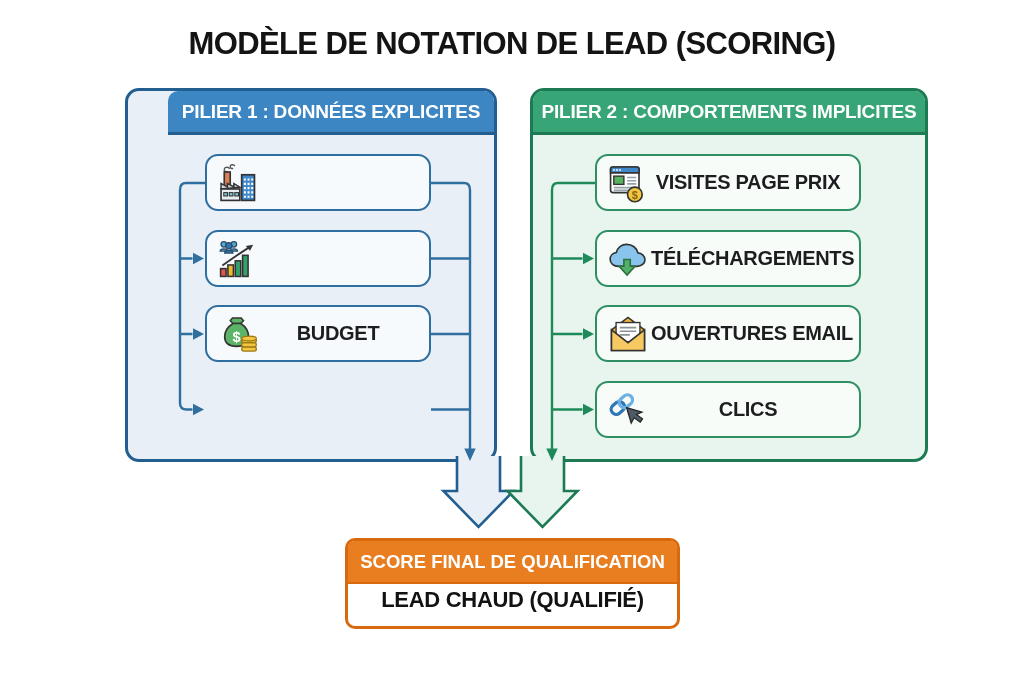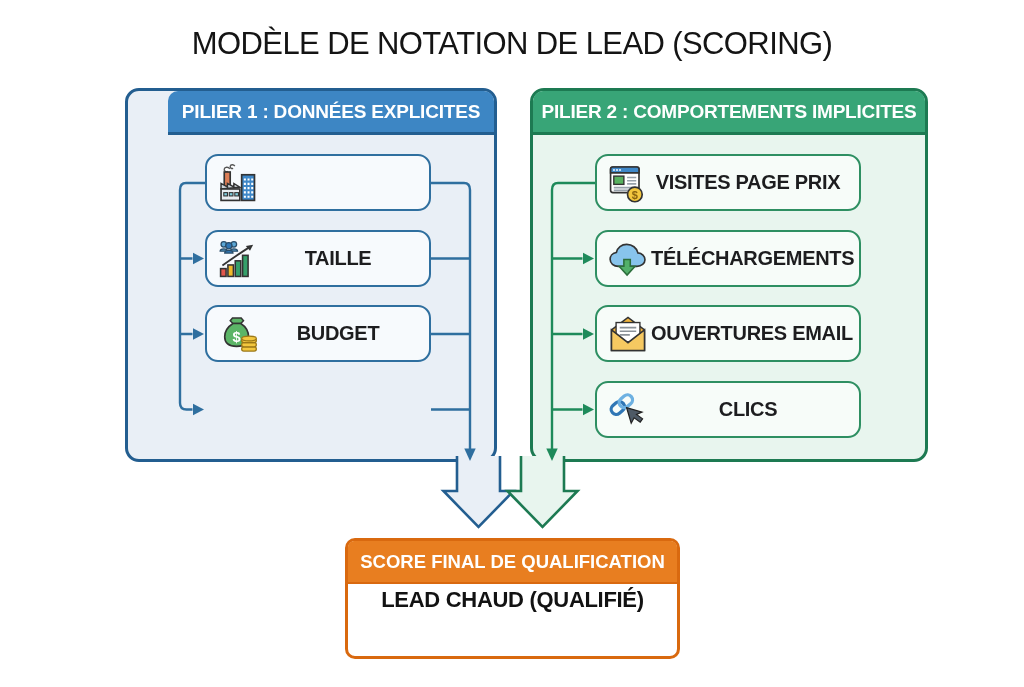--- a/index.html
+++ b/index.html
@@ -4,36 +4,36 @@
 <style>
   :root{
     --p1-header-bg:#3d86c4; --p1-border:#235e90; --p1-panel-bg:#e9eff6; --p1-item-border:#2f6f9f;
     --p2-header-bg:#38a577; --p2-border:#1d7a52; --p2-panel-bg:#e8f5ee; --p2-item-border:#2e8f62;
     --score-header-bg:#e87e20; --score-border:#d9690f;
   }
   html,body{margin:0;padding:0;background:#fff;}
   #canvas{position:relative;width:1024px;height:687px;background:#fff;overflow:hidden;
     font-family:"Liberation Sans", sans-serif;}
   .title{position:absolute;top:26px;left:0;width:100%;text-align:center;
-    font-size:31px;font-weight:400;letter-spacing:-0.6px;color:#141414;}
+    font-size:31px;font-weight:700;letter-spacing:-0.6px;color:#141414;}
   .panel{position:absolute;box-sizing:border-box;border-radius:14px;}
   .panel.p1{left:125px;top:88px;width:372px;height:374px;background:var(--p1-panel-bg);border:3px solid var(--p1-border);}
   .panel.p2{left:530px;top:88px;width:398px;height:374px;background:var(--p2-panel-bg);border:3px solid var(--p2-border);}
   .panel .hdr{height:41px;display:flex;align-items:center;justify-content:center;
     border-radius:10px 10px 0 0;color:#fff;font-size:19px;font-weight:700;letter-spacing:-0.2px;}
   .panel.p1 .hdr{background:var(--p1-header-bg);border-bottom:3px solid var(--p1-border);margin-left:40px;}
   .panel.p2 .hdr{background:var(--p2-header-bg);border-bottom:3px solid var(--p2-border);}
   .item{position:absolute;box-sizing:border-box;height:57px;border-radius:13px;
     display:flex;align-items:center;padding:0 10px 0 8px;}
   .item.c1{left:205px;width:226px;background:#f7fafd;border:2.5px solid var(--p1-item-border);}
   .item.c2{left:595px;width:266px;background:#f7fcf9;border:2.5px solid var(--p2-item-border);}
   .r0{top:154px;} .r1{top:230px;} .r2{top:305px;} .r3{top:381px;}
   .item .ic{width:46px;height:46px;flex:none;display:flex;align-items:center;justify-content:center;}
   .item .lbl{flex:1;text-align:center;font-size:20px;font-weight:600;color:#1d1d1f;letter-spacing:-0.3px;padding-right:4px;white-space:nowrap;}
-  .score{position:absolute;left:345px;top:538px;width:335px;height:121px;box-sizing:border-box;
+  .score{position:absolute;left:345px;top:538px;width:335px;height:91px;box-sizing:border-box;
     background:#fff;border:3px solid var(--score-border);border-radius:10px;}
   .score .hdr{height:41px;display:flex;align-items:center;justify-content:center;background:var(--score-header-bg);
     border-bottom:2px solid var(--score-border);border-radius:6px 6px 0 0;color:#fff;font-size:18.5px;font-weight:700;}
   .score .val{margin-top:8px;text-align:center;font-size:21px;font-weight:500;color:#1b1b1b;}
   .score .status{margin-top:3px;text-align:center;font-size:22px;font-weight:800;color:#121212;letter-spacing:-0.3px;}
   svg.overlay{position:absolute;left:0;top:0;pointer-events:none;}
   .c1l{stroke:var(--p1-item-border);fill:none;stroke-width:2.4;}
   .a1{fill:var(--p1-item-border);}
   .c2l{stroke:#1e8a5a;fill:none;stroke-width:2.4;}
   .a2{fill:#1e8a5a;}
@@ -88,21 +88,20 @@
         <g stroke="#333" stroke-width="1.7">
           <rect x="5" y="34.5" width="6" height="8.5" fill="#e2574c"></rect>
           <rect x="13" y="30.5" width="6" height="12.5" fill="#f0b929"></rect>
           <rect x="21" y="26" width="6" height="17" fill="#35a06a"></rect>
           <rect x="29" y="20" width="6" height="23" fill="#35a06a"></rect>
         </g>
         <path d="M7 31C17 24 27 17 37.5 10.5" fill="none" stroke="#333" stroke-width="2"></path>
         <path d="M40.5 8.5l-8 1.2 4.6 5.4z" fill="#333"></path>
       </svg>
     </span>
-    <span class="lbl">TAILLE</span>
   </div>
 
   <div class="item c1 r2">
     <span class="ic">
       <svg viewBox="0 0 48 48" width="44" height="44">
         <path d="M18 6.5h9.5l2.5 3-3 3h-8.5l-3-3z" fill="#5cb567" stroke="#333" stroke-width="1.6"></path>
         <path d="M18.5 12.5h8.5c5.5 3.5 8.5 8.5 8.5 14.5 0 8-6 10.5-13 10.5S9.5 35 9.5 27c0-6 3.5-11 9-14.5z" fill="#5cb567" stroke="#333" stroke-width="1.8"></path>
         <text x="22.5" y="32.5" text-anchor="middle" font-size="16" font-weight="bold" fill="#fff" font-family="Liberation Sans, sans-serif">$</text>
         <g fill="#f3c73f" stroke="#9c7817" stroke-width="1.4">
           <rect x="28" y="38" width="16" height="4.6" rx="2.3"></rect>

